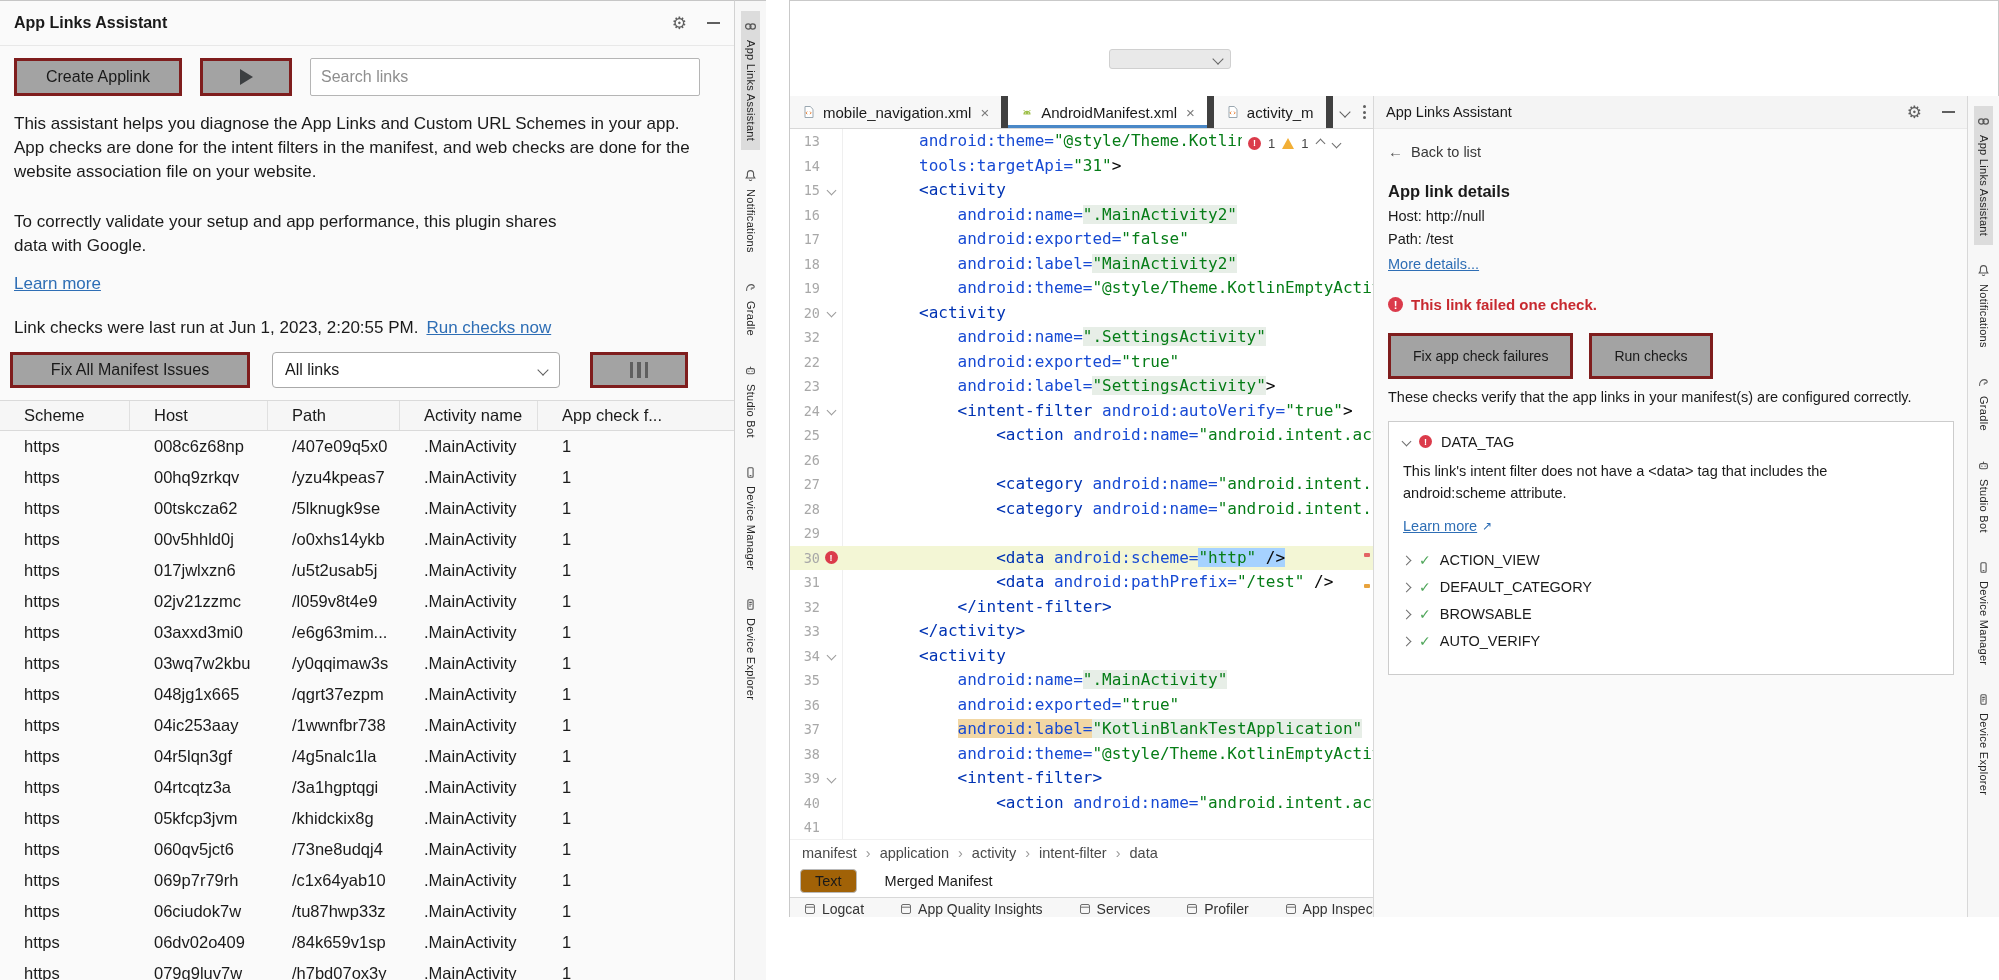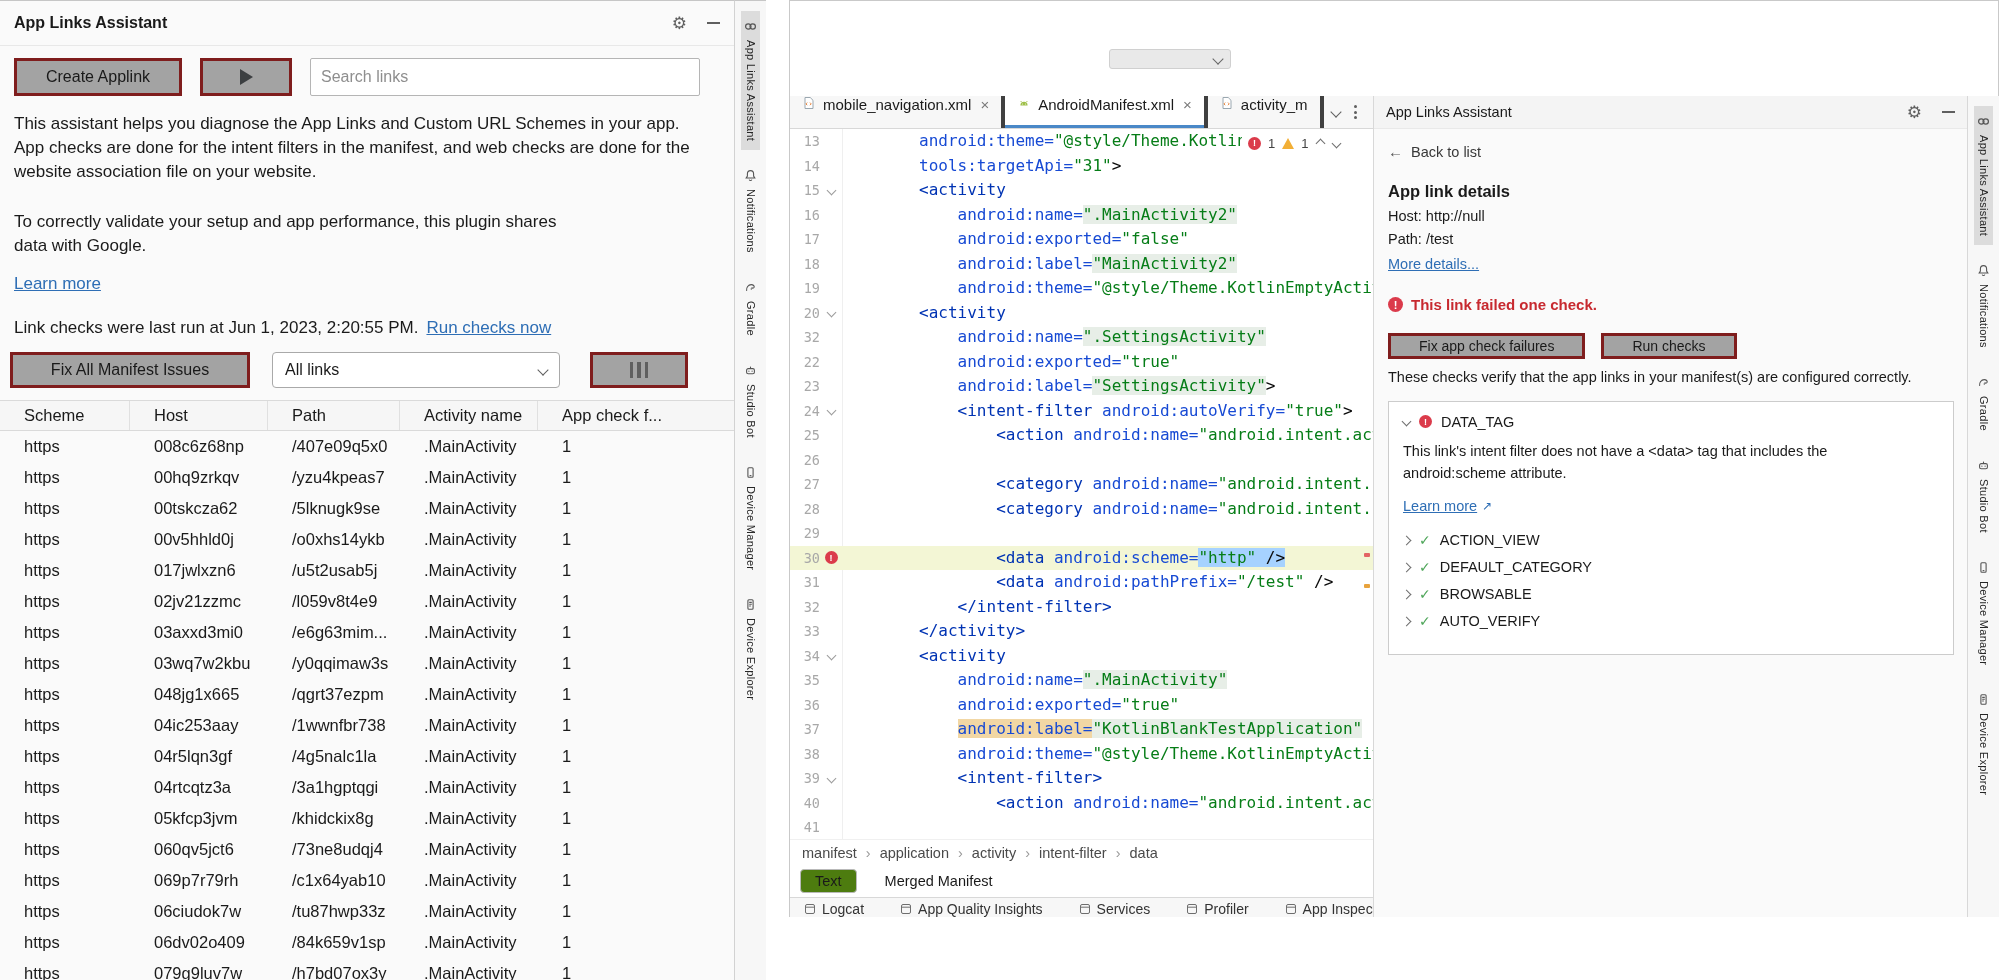--- a/index.html
+++ b/index.html
@@ -69,21 +69,21 @@
   .strip-label{writing-mode:vertical-rl;font-size:11px;color:#262626;letter-spacing:.3px}
 
   
   #main-window{position:absolute;left:789px;top:0;width:1210px;height:917px;background:#fff;
                border:1px solid #C9C9C9;box-sizing:border-box}
   .frag{position:absolute;left:319px;top:48px;width:122px;height:20px;background:#E9E9E9;border:1px solid #D0D0D0;
         border-radius:3px;display:flex;align-items:center;justify-content:flex-end;padding-right:8px;box-sizing:border-box;color:#666}
   .tabbar{position:absolute;left:0;top:95px;width:583px;height:33px;background:#F7F7F7;
           border-bottom:1px solid #D8D8D8;display:flex;align-items:stretch;box-sizing:border-box;overflow:hidden}
   #tabs{display:flex}
-  .etab{display:flex;align-items:flex-start;gap:7px;padding:0 12px;font-size:15px;border-right:4px solid #404040;
+  .etab{display:flex;align-items:center;gap:7px;padding:0 12px;font-size:15px;border-right:7px solid #404040;
         white-space:nowrap;cursor:pointer}
   .etab.selected{background:#fff;box-shadow:inset 0 -3px 0 #4A88C7}
   .etab .close{color:#7a7a7a;font-size:15px;margin-left:2px}
   .tab-ctrl{margin:auto 8px;color:#5f5f5f;cursor:pointer}
   .kebab{display:flex;flex-direction:column;gap:2.5px;justify-content:center;margin:auto 6px;cursor:pointer}
   .kebab i{width:3px;height:3px;border-radius:50%;background:#5f5f5f}
 
   .code-area{position:absolute;left:0;top:128px;width:583px;height:710px;overflow:hidden;background:#fff}
   .gutter-bg{position:absolute;left:0;top:0;width:52px;height:100%;border-right:1px solid #EFEFEF;background:#fff}
   .code-line{display:flex;height:24.5px;line-height:24.5px;position:relative}
@@ -106,41 +106,41 @@
   .scrollmark.red{top:424px;background:#E36464}
   .scrollmark.orange{top:455px;background:#E8A33D}
 
   .breadcrumb{position:absolute;left:0;top:838px;width:583px;height:26px;display:flex;align-items:center;gap:9px;
               padding-left:12px;font-size:14.5px;color:#4a4a4a;box-sizing:border-box;border-top:1px solid #F0F0F0}
   .bc-sep{color:#9a9a9a}
   .bc-item{cursor:pointer}
   .bottom-tabs{position:absolute;left:0;top:864px;width:583px;height:32px;display:flex;align-items:center;gap:14px;
                padding-left:10px;font-size:14.5px;box-sizing:border-box}
   .btab{padding:3px 14px;cursor:pointer}
-  .btab.selected{border:1px solid #B9B9B9;border-radius:4px;background:#4d7c0f}
+  .btab.selected{border:1px solid #B9B9B9;border-radius:4px;background:#a16207}
   .bottom-bar{position:absolute;left:0;top:896px;width:583px;height:20px;background:#F7F7F7;border-top:1px solid #D8D8D8;
               display:flex;gap:36px;align-items:flex-start;padding:3px 0 0 14px;font-size:14px;color:#333;
               overflow:hidden;box-sizing:border-box}
   .bb-item{display:flex;gap:6px;align-items:center;white-space:nowrap;cursor:pointer}
 
   
   #right-panel{position:absolute;left:583px;top:95px;width:594px;height:821px;border-left:1px solid #D8D8D8;
                background:#FAFAFA;box-sizing:border-box;overflow:hidden}
   .rp-header{height:33px;display:flex;align-items:center;padding:0 12px;background:#F4F4F4;
              border-bottom:1px solid #E9E9E9;font-size:14.5px;box-sizing:border-box}
   .rp-content{padding:14px 14px 0;font-size:14.5px}
   .rp-back{display:flex;gap:8px;align-items:center;color:#383838;cursor:pointer;width:max-content}
   .backarrow{font-size:15px;color:#555}
   .rp-h{font-size:16.5px;font-weight:bold;margin:22px 0 0}
   .rp-line{margin-top:7px}
   .rp-more{display:inline-block;margin-top:9px;font-size:14.5px}
   .rp-failed{margin-top:24px;display:flex;gap:8px;align-items:center}
   .failed-text{color:#C7292F;font-weight:bold;font-size:15px}
   .rp-btnrow{margin-top:20px;display:flex;gap:16px}
-  .rp-btn{height:26px;font-size:14px;padding:0 28px}
+  .rp-btn{height:46px;font-size:14px;padding:0 22px}
   .rp-desc{margin-top:8px;width:530px;line-height:1.5}
   .rp-card{margin-top:12px;width:566px;box-sizing:border-box;background:#fff;border:1px solid #CCCCCC;padding:12px 14px 14px}
   .check-row{display:flex;gap:9px;align-items:center;margin-bottom:11px;cursor:pointer}
   .check-row .chev{width:6px;height:6px}
   .check-name{font-size:14.5px}
   .card-body{width:520px;line-height:1.5}
   .card-learn{margin:14px 0 18px;display:flex;gap:5px;align-items:center}
   .extlink{color:#2E6EB5;font-size:12px}
 </style>
 </head>

